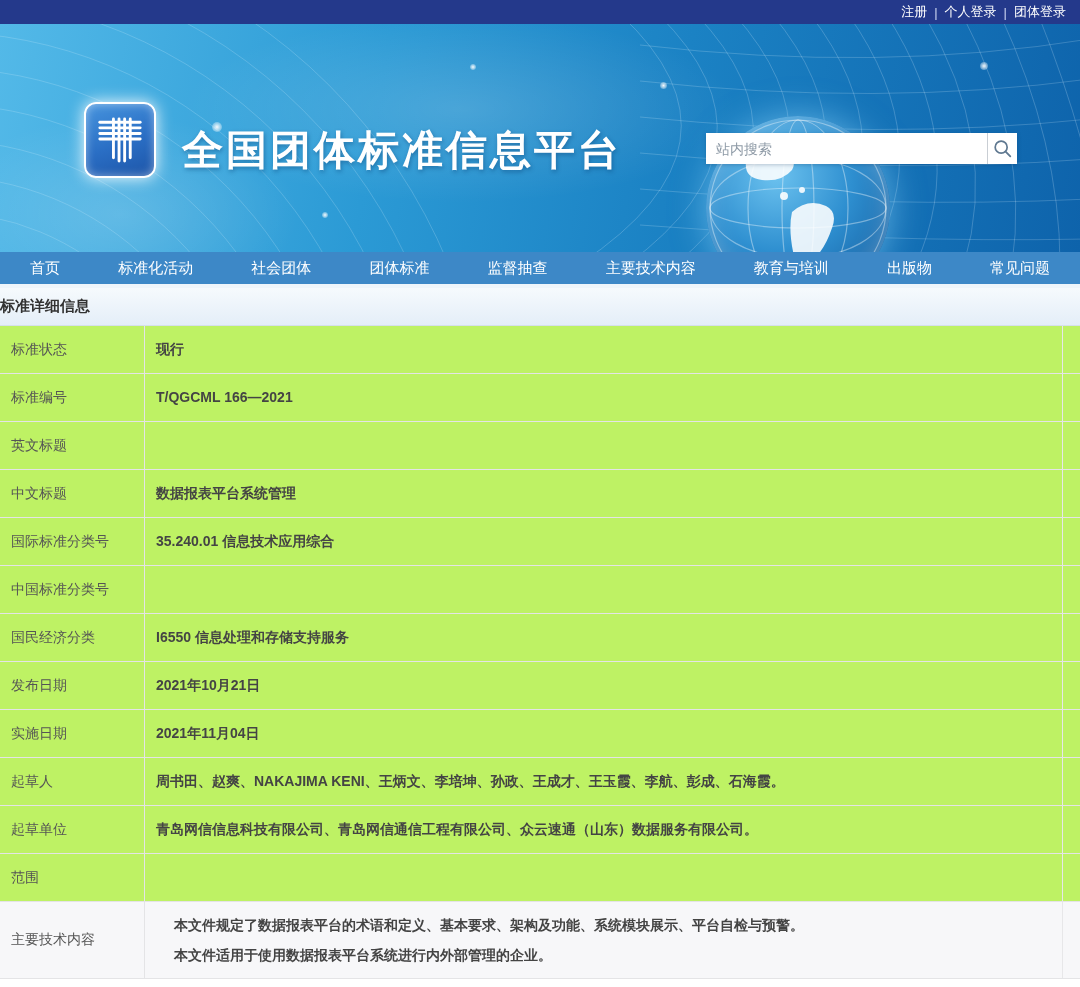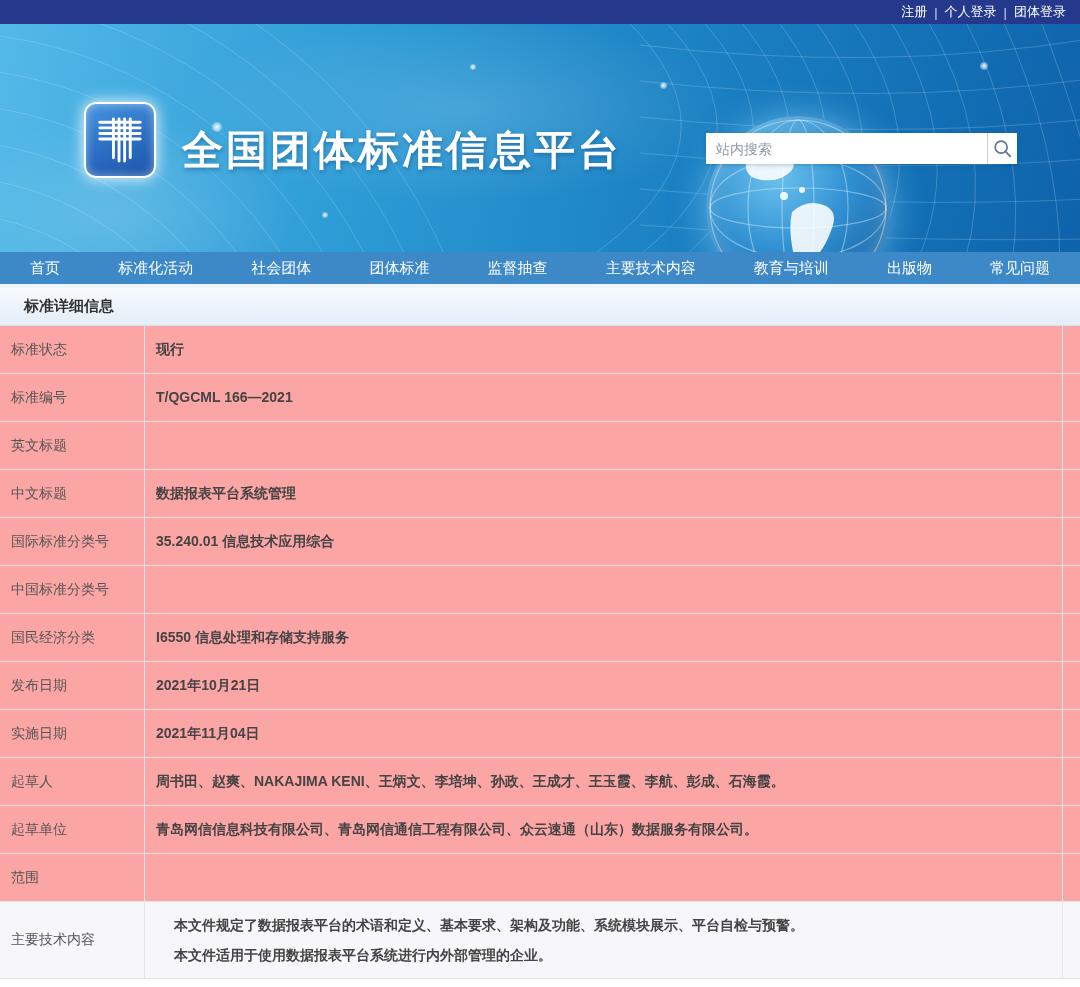--- a/index.html
+++ b/index.html
@@ -47,29 +47,29 @@
                    display:flex; align-items:center; justify-content:center; }
 
   
   .nav { height:32px; background:#3d88c7; display:flex; align-items:center;
          justify-content:space-between; padding:0 30px; }
   .nav a { color:#fff; font-size:15px; text-decoration:none; cursor:pointer; white-space:nowrap; }
 
   .gap-strip { height:4px; background:#eef5fb; }
 
   
-  .section-head { height:38px; display:flex; align-items:center; padding-left:24px;
+  .section-head { height:38px; display:flex; align-items:center; padding-left:0;
                   background:linear-gradient(180deg,#f6fafd 0%,#e4eef8 100%);
                   border-bottom:1px solid #d6e0ea;
                   font-size:15px; font-weight:700; color:#333; }
 
   
   .detail { display:flex; flex-direction:column; height:653px; }
   .row { position:relative; display:flex; min-height:48px; border-bottom:1px solid #e4e4e6;
-         background:#fca5a5; }
+         background:#bef264; }
   .row::after { content:""; position:absolute; right:17px; top:0; bottom:0; width:1px;
                 background:#e7e7e9; }
   .row:last-child { background:#f7f7f9; flex:1; }
   .cell { display:flex; align-items:center; font-size:14px; }
   .cell.label { width:145px; flex:0 0 145px; padding-left:11px; color:#555;
                 border-right:1px solid #e4e4e6; }
   .cell.value { flex:1; padding:6px 30px 6px 11px; color:#444; flex-direction:column;
                 align-items:flex-start; justify-content:center; line-height:1.45;font-weight:bold; }
   .cell.value p { margin:5px 18px; }
 </style>

